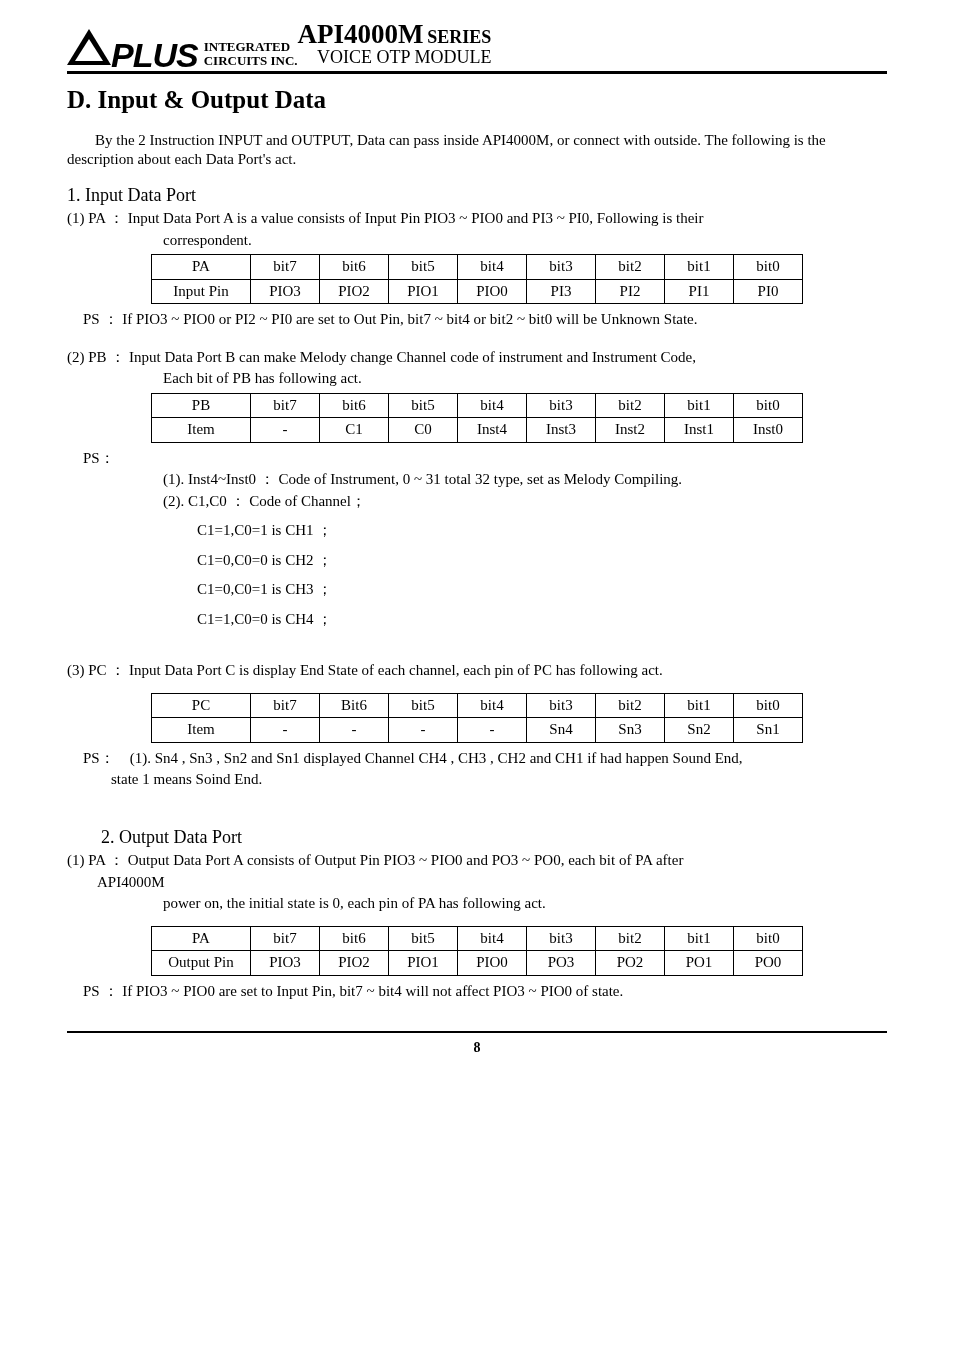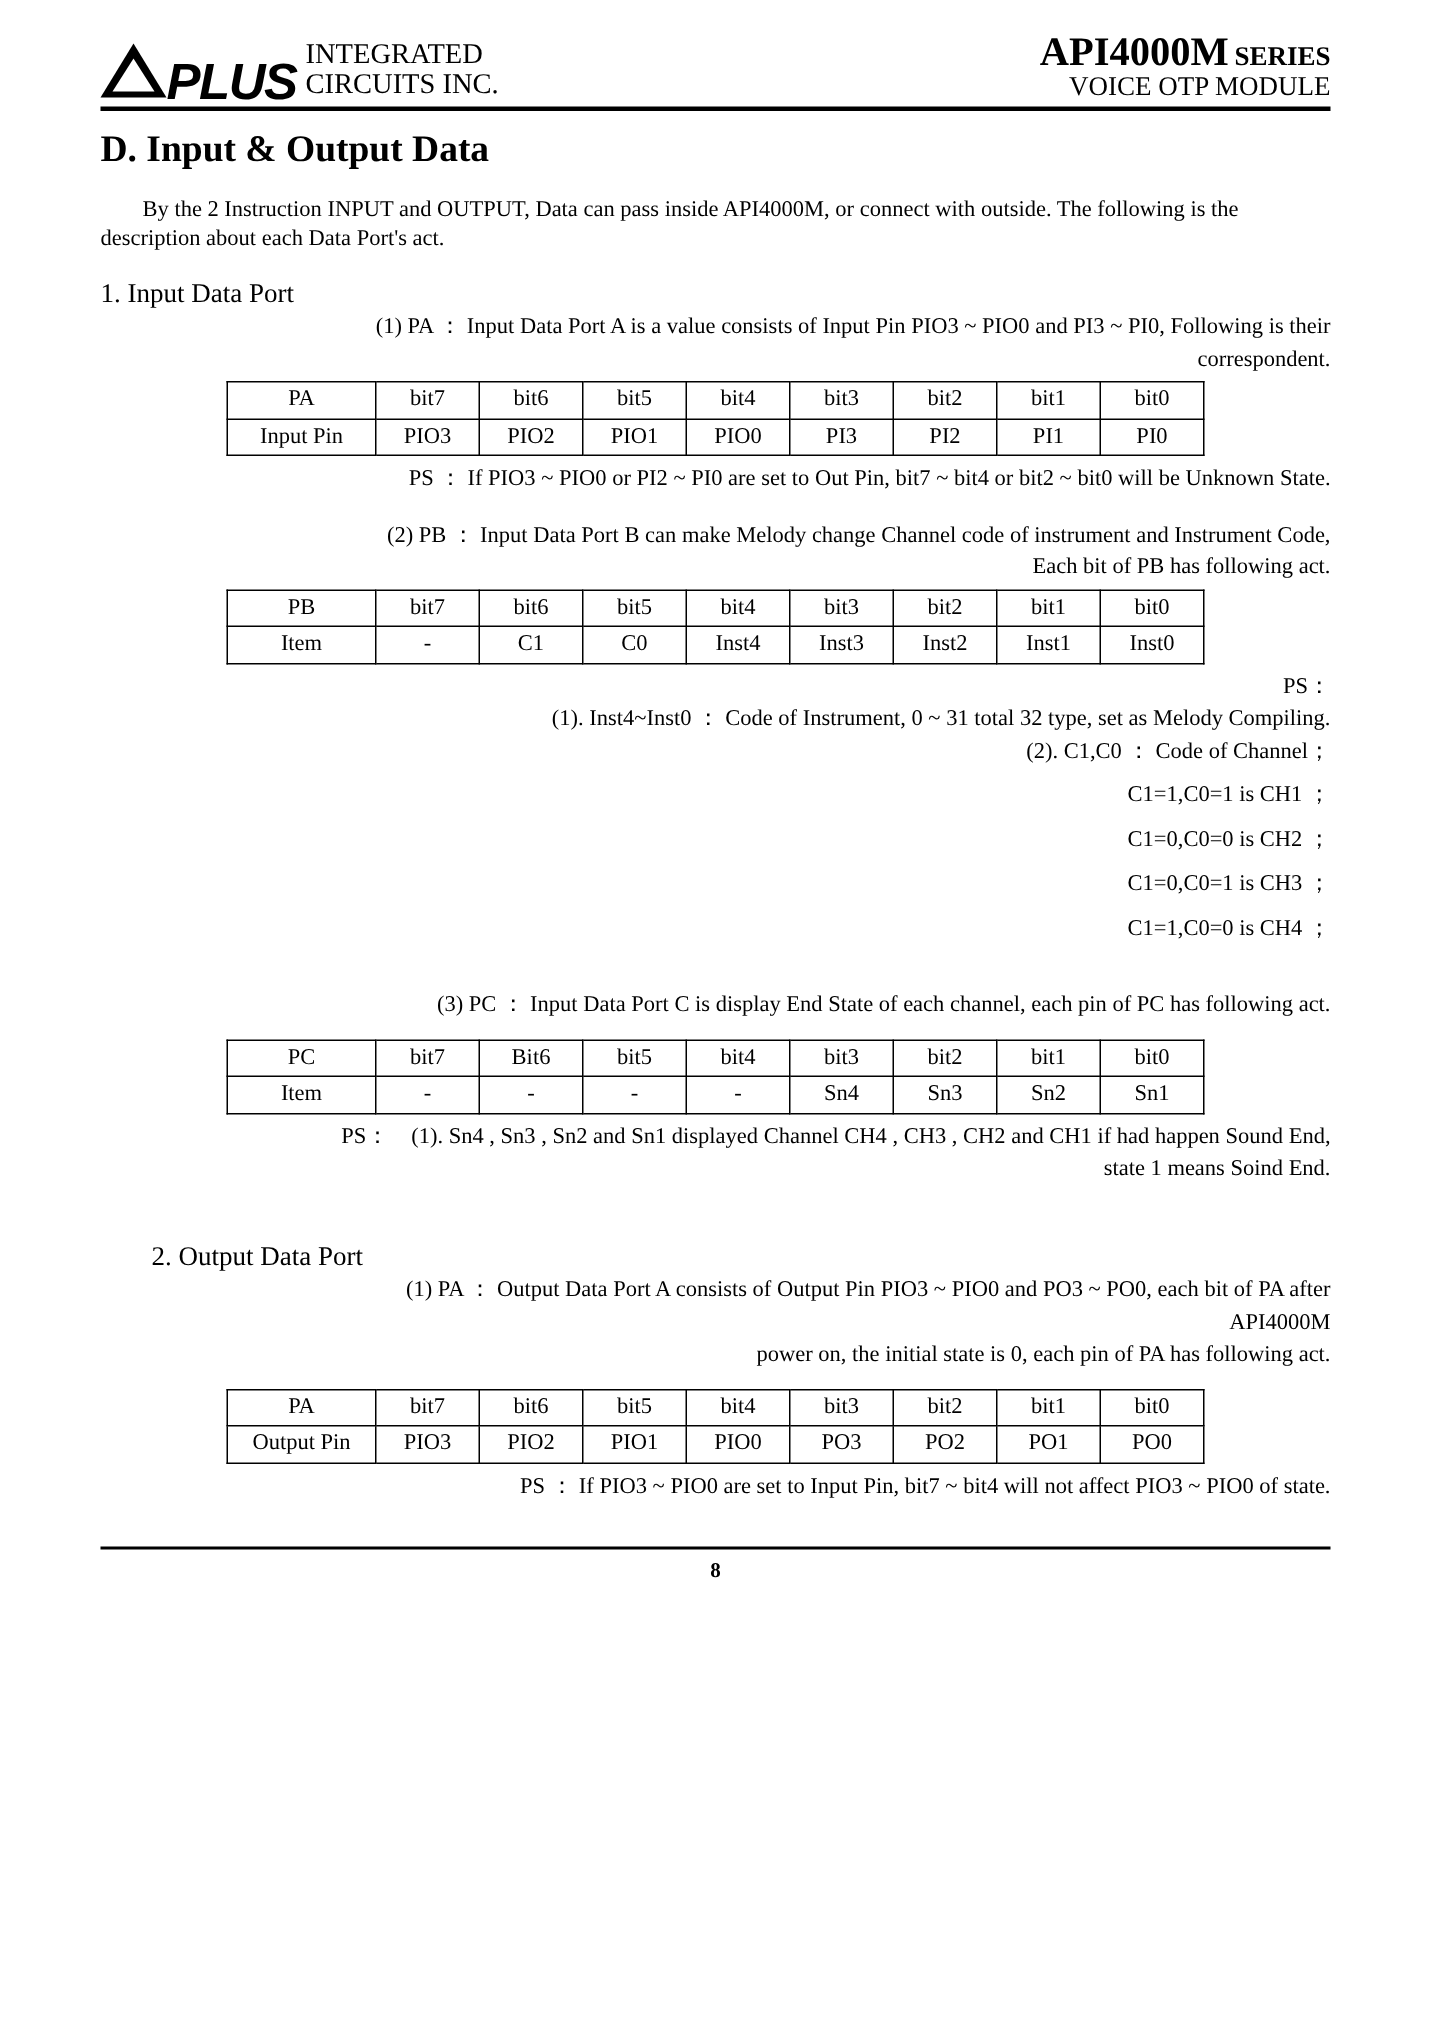--- a/index.html
+++ b/index.html
@@ -7,21 +7,20 @@
     font-size: 15px;
     color: #000;
     max-width: 820px;
     margin: 0 auto;
     padding: 20px 40px 40px 40px;
     line-height: 1.3;
   }
   .header-row {
     display: flex;
     align-items: flex-end;
-    justify-content: space-between;
     border-bottom: 3px solid #000;
     padding-bottom: 2px;
     margin-bottom: 7px;
   }
   .logo-block {
     display: flex;
     align-items: flex-end;
   }
   .logo-mark {
     position: relative;
@@ -49,22 +48,22 @@
     font-family: Arial, sans-serif;
     font-weight: 900;
     font-style: italic;
     font-size: 34px;
     letter-spacing: -1px;
     line-height: 0.8;
     margin-left: -2px;
   }
   .logo-sub {
     font-family: "Times New Roman", serif;
-    font-weight: normal;
-    font-size: 19px;
+    font-weight: bold;
+    font-size: 13px;
     line-height: 1.05;
     margin-left: 6px;
     margin-bottom: 2px;
   }
   .title-block {
     text-align: right;
     line-height: 1.05;
     margin-bottom: 2px;
   }
   .title-line1 {
@@ -90,21 +89,20 @@
     margin: 0 0 14px 0;
     text-indent: 28px;
   }
   .subhead1 {
     font-size: 18px;
     margin: 6px 0 2px 0;
     font-family: Liberation Serif, serif;
   }
   .line {
     margin: 2px 0;
-    text-align: right;
   }
   .indent2 { margin-left: 96px; }
   .indent4 { margin-left: 130px; margin-top: 10px; }
   .indent-psnote { margin-left: 44px; }
   table.data {
     border-collapse: collapse;
     margin: 4px 0 6px 84px;
     font-size: 15px;
     padding-left: 47px;
   }

